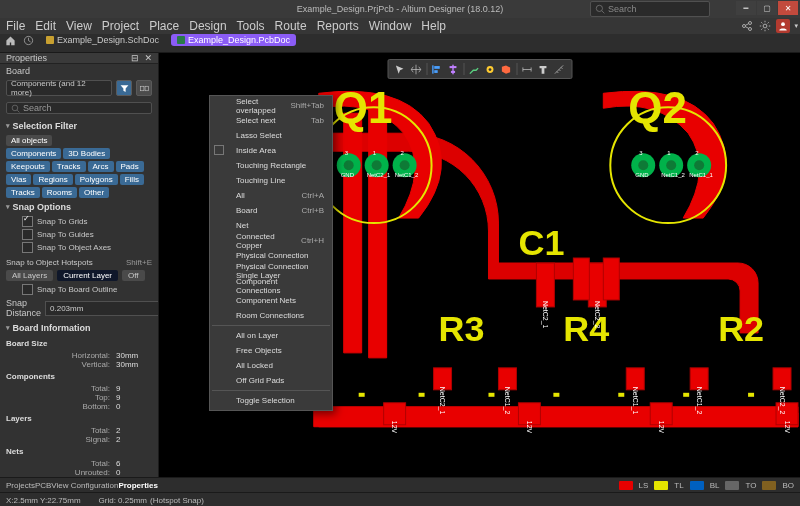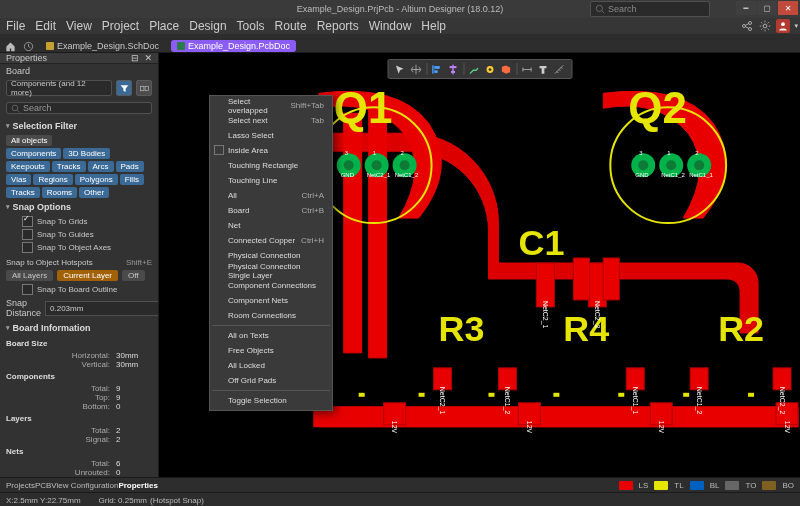--- a/index.html
+++ b/index.html
@@ -8,21 +8,21 @@
   .titlebar .wbtns{position:absolute;right:2px;top:1px;display:flex;gap:1px}
   .wbtn{width:20px;height:14px;background:#3f3f3f;color:#ccc;display:flex;align-items:center;justify-content:center;font-size:8px}
   .wbtn.x{background:#c24a3d;color:#fff}
   .topsr{position:absolute;right:90px;top:1px;height:14px;width:110px;background:#2a2a2a;border:1px solid #505050;border-radius:2px;display:flex;align-items:center;padding:0 4px;color:#888}
   .topsr svg{width:10px;height:10px;margin-right:3px;stroke:#888;fill:none}
   .menubar{height:16px;background:#363636;display:flex;align-items:center;gap:10px;padding:0 6px;color:#ccc;position:relative}
   .menubar span{font-size:12px}
   .gearrow{position:absolute;right:2px;top:0;height:16px;display:flex;align-items:center;gap:4px}
   .gearrow .gi{width:14px;height:14px;display:flex;align-items:center;justify-content:center}
   .gearrow .user{width:14px;height:14px;border-radius:2px;background:#b33a2f;display:flex;align-items:center;justify-content:center}
-  .tabbar{height:18px;background:#2d2d2d;display:flex;align-items:flex-end;padding:0 4px;gap:6px;border-bottom:1px solid #1a1a1a}
+  .tabbar{height:18px;background:#2d2d2d;display:flex;align-items:flex-start;padding:0 4px;gap:6px;border-bottom:1px solid #1a1a1a}
   .tabbar .ico{width:12px;height:12px;display:flex;align-items:center;justify-content:center}
   .doc{display:flex;align-items:center;gap:3px;padding:1px 6px;border-radius:3px}
   .doc.sel{background:#8b5cf6;color:#fff}
   .main{display:flex;height:424px}
   .side{width:158px;background:#323232;display:flex;flex-direction:column;border-right:1px solid #1c1c1c;overflow:hidden}
   .canvaswrap{flex:1;position:relative;background:#000;overflow:hidden}
   .panehdr{height:18px;background:#3a3a3a;display:flex;align-items:center;padding:0 6px;border-bottom:1px solid #222;font-size:9px}
   .panehdr .pct{margin-left:auto;display:flex;gap:6px}
   .selrow{display:flex;align-items:center;padding:2px 6px;gap:4px}
   .selrow .lbl{flex:1}
@@ -34,38 +34,38 @@
   .sectitle::before{content:"▾";font-size:7px;margin-right:3px;color:#999}
   .chiprow{display:flex;flex-wrap:wrap;gap:2px;padding:1px 6px}
   .chip{background:#3a6a95;color:#fff;border-radius:2px;padding:1px 5px;font-size:8px}
   .chip.muted{background:#4a4a4a}
   .chkrow{display:flex;align-items:center;gap:4px;padding:1px 6px 1px 22px;font-size:8px}
   .chk{width:9px;height:9px;border:1px solid #777;background:#2a2a2a;position:relative}
   .chk.on::after{content:"✓";position:absolute;top:-3px;left:0;font-size:8px;color:#fff}
   .rowtight{padding:1px 6px;font-size:8px}
   .segbtns{display:flex;gap:4px;padding:2px 6px}
   .segbtns .seg{background:#4a4a4a;padding:1px 6px;border-radius:2px;font-size:8px}
-  .segbtns .seg.sel{background:#a16207;color:#fff}
+  .segbtns .seg.sel{background:#0f172a;color:#fff}
   .snaprow{display:flex;align-items:center;gap:4px;padding:2px 6px}
   .snaprow input{flex:1;height:13px;background:#2a2a2a;border:1px solid #505050;color:#ccc;font-size:8px;padding:0 4px}
   .kvrow{display:flex;padding:0 6px;font-size:8px}
   .kvrow .k{flex:1;text-align:right;padding-right:6px;color:#aaa}
   .kvrow .v{width:36px;color:#ddd}
   .bhdr{color:#ddd;font-weight:bold;padding:3px 6px;font-size:8px}
   .bottomrow{height:14px;background:#2d2d2d;display:flex;align-items:center;padding:0 6px;font-size:8px;color:#bbb;border-top:1px solid #1a1a1a}
   .bottomrow .sel{font-weight:bold;color:#fff}
   .lsw{width:14px;height:9px;border-radius:1px}
   .statusbar{height:14px;background:#2d2d2d;display:flex;align-items:center;padding:0 6px;font-size:8px;color:#bbb;border-top:1px solid #1a1a1a}
   
   .toolov{position:absolute;top:6px;left:50%;transform:translateX(-50%);height:18px;background:#353535;border:1px solid #555;border-radius:2px;display:flex;align-items:center;gap:4px;padding:0 6px}
   .toolov .ti{width:12px;height:12px;display:flex;align-items:center;justify-content:center}
   .toolov .sep{width:1px;height:12px;background:#555}
   
   .ctx{position:absolute;left:50px;top:42px;width:122px;background:#3a3a3a;border:1px solid #555;box-shadow:3px 3px 8px rgba(0,0,0,.5);padding:2px 0;z-index:10;font-size:8px}
-  .ctx .it{display:flex;align-items:center;padding:1px 8px 1px 18px;color:#ddd;height:13px;position:relative}
+  .ctx .it{display:flex;align-items:center;padding:1px 8px 1px 26px;color:#ddd;height:13px;position:relative}
   .ctx .it .sc{margin-left:auto;color:#aaa}
   .ctx .csep{height:1px;background:#555;margin:2px 2px}
   .ctx .it .cb{position:absolute;left:4px;top:2px;width:8px;height:8px;border:1px solid #777}
   
   .grid{position:absolute;inset:0;background-image:radial-gradient(circle,#333 .5px,transparent .5px);background-size:8px 8px}
   .txtbig{fill:#e5e500;font-size:44px;font-weight:bold;font-family:Arial}
   .txtmed{fill:#e5e500;font-size:36px;font-weight:bold;font-family:Arial}
   .padlbl{fill:#fff;font-size:7px;writing-mode:vertical-rl;text-orientation:mixed}
   .viag{fill:#00b24a}
   .via2{fill:#0e7a36}
@@ -496,21 +496,21 @@
           <span>Component Connections</span>
         </div>
       <div class="it">
           <span>Component Nets</span>
         </div>
       <div class="it">
           <span>Room Connections</span>
         </div>
       <div class="csep"></div>
       <div class="it">
-          <span>All on Texts</span>
+          <span>All on Layer</span>
         </div>
       <div class="it">
           <span>Free Objects</span>
         </div>
       <div class="it">
           <span>All Locked</span>
         </div>
       <div class="it">
           <span>Off Grid Pads</span>
         </div>

